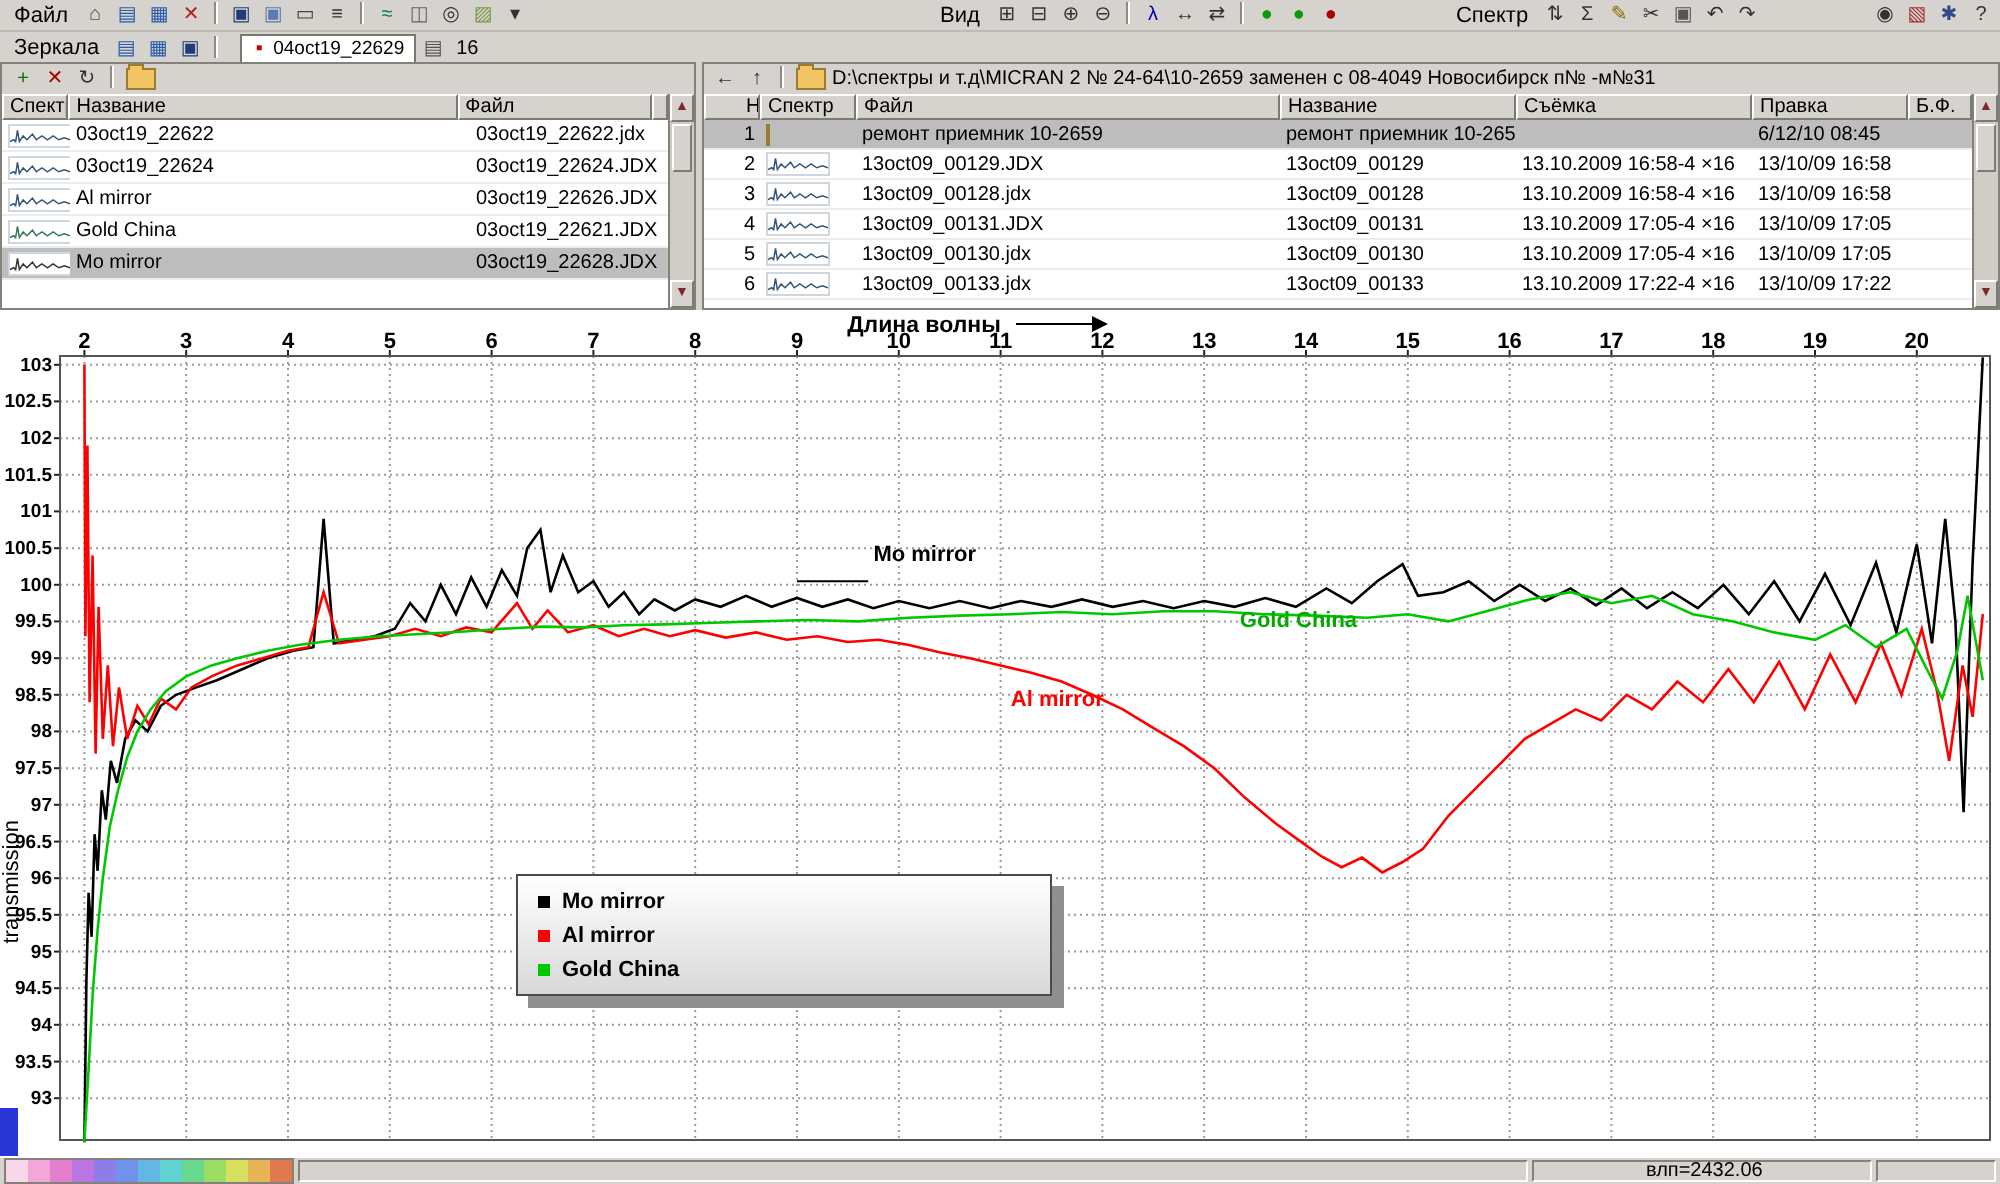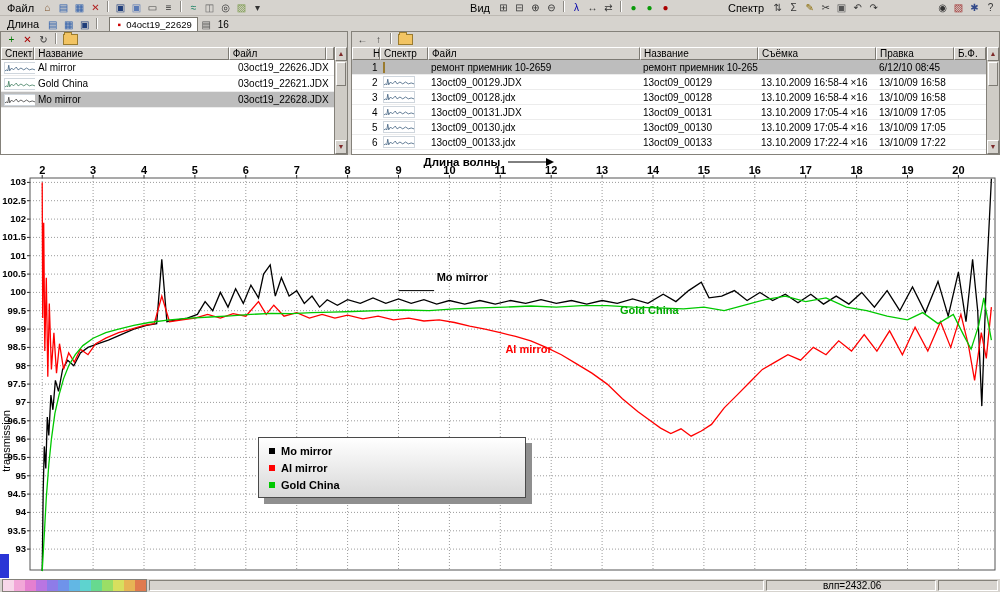--- a/index.html
+++ b/index.html
@@ -132,21 +132,21 @@
   <span class="spacer" style="flex:1"></span>
   <span class="icongroup" style="display:flex;gap:1px">
       <span class="tbicon" style="color: rgb(51, 51, 51);">◉</span>
       <span class="tbicon" style="color: rgb(162, 51, 51);">▧</span>
       <span class="tbicon" style="color: rgb(51, 74, 138);">✱</span>
       <span class="tbicon" style="color: rgb(51, 51, 51);">?</span>
     </span>
 </div>
 
 <div class="tb" id="tb2">
-  <span class="menu">Длина</span>
+  <span class="menu">Зеркала</span>
   <span class="icongroup" style="display:flex;gap:1px">
       <span class="tbicon" style="color: rgb(42, 92, 170);">▤</span>
       <span class="tbicon" style="color: rgb(42, 92, 170);">▦</span>
       <span class="tbicon" style="color: rgb(31, 61, 122);">▣</span>
       <span class="tbsep"></span>
     </span>
   <span class="spacer" style="width:6px"></span>
   <span class="tab">
     <span class="tbicon" style="width:8px;color:#cc0000">▪</span>
     <span>04oct19_22629</span>
@@ -176,20 +176,38 @@
           <span class="hcell lc1">Название</span>
           <span class="hcell lc2">Файл</span>
           <span class="hcell" style="flex:1"></span>
         </div>
         <div class="trow">
           <span class="cell lc0">
               <svg class="thumb" viewBox="0 0 32 10">
                 <polyline points="0,8 2,7 3,8 4,2 5,8 7,5 9,7 12,4 14,7 17,5 20,7 23,5 26,7 29,6 32,7" fill="none" stroke="#335577" stroke-width="0.8"></polyline>
               </svg>
             </span>
+          <span class="cell lc1">03oct19_22622</span>
+          <span class="cell lc2">03oct19_22622.jdx</span>
+        </div>
+        <div class="trow">
+          <span class="cell lc0">
+              <svg class="thumb" viewBox="0 0 32 10">
+                <polyline points="0,8 2,7 3,8 4,2 5,8 7,5 9,7 12,4 14,7 17,5 20,7 23,5 26,7 29,6 32,7" fill="none" stroke="#335577" stroke-width="0.8"></polyline>
+              </svg>
+            </span>
+          <span class="cell lc1">03oct19_22624</span>
+          <span class="cell lc2">03oct19_22624.JDX</span>
+        </div>
+        <div class="trow">
+          <span class="cell lc0">
+              <svg class="thumb" viewBox="0 0 32 10">
+                <polyline points="0,8 2,7 3,8 4,2 5,8 7,5 9,7 12,4 14,7 17,5 20,7 23,5 26,7 29,6 32,7" fill="none" stroke="#335577" stroke-width="0.8"></polyline>
+              </svg>
+            </span>
           <span class="cell lc1">Al mirror</span>
           <span class="cell lc2">03oct19_22626.JDX</span>
         </div>
         <div class="trow">
           <span class="cell lc0">
               <svg class="thumb" viewBox="0 0 32 10">
                 <polyline points="0,8 2,7 3,8 4,2 5,8 7,5 9,7 12,4 14,7 17,5 20,7 23,5 26,7 29,6 32,7" fill="none" stroke="#337755" stroke-width="0.8"></polyline>
               </svg>
             </span>
           <span class="cell lc1">Gold China</span>
@@ -219,20 +237,21 @@
   <div id="splitter"></div>
 
   <div class="panel" id="rpanel">
     <div class="ptb">
       <span class="icongroup" style="display:flex;gap:1px">
           <span class="tbicon" style="color: rgb(51, 51, 51);">←</span>
           <span class="tbicon" style="color: rgb(51, 51, 51);">↑</span>
           <span class="tbsep"></span>
         </span>
       <span class="folder"></span>
+      <span class="path">D:\спектры и т.д\MICRAN 2 № 24-64\10-2659 заменен с 08-4049 Новосибирск п№  -м№31</span>
     </div>
     <div class="tblwrap">
       <div class="tbl">
         <div class="hrow">
           <span class="hcell rc0">Номер</span>
           <span class="hcell rc1">Спектр</span>
           <span class="hcell rc2">Файл</span>
           <span class="hcell rc3">Название</span>
           <span class="hcell rc4">Съёмка</span>
           <span class="hcell rc5">Правка</span>

